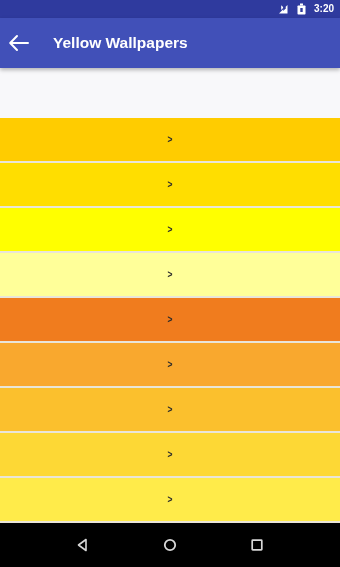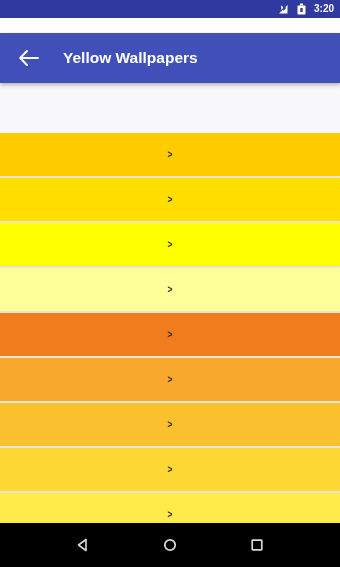--- a/index.html
+++ b/index.html
@@ -44,25 +44,24 @@
     line-height: 12px;
   }
 
   
   .app-bar {
     height: 50px;
     flex: 0 0 50px;
     background: #4150b8;
     display: flex;
     align-items: center;
-    padding-left: 16px;
+    padding-left: 6px;
     box-shadow: 0 2px 4px rgba(0,0,0,0.28);
     position: relative;
     z-index: 5;
-    margin-top: 15px;
   }
   .back-button {
     width: 26px;
     height: 26px;
     display: flex;
     align-items: center;
     justify-content: center;
     cursor: pointer;
     flex: 0 0 auto;
   }

